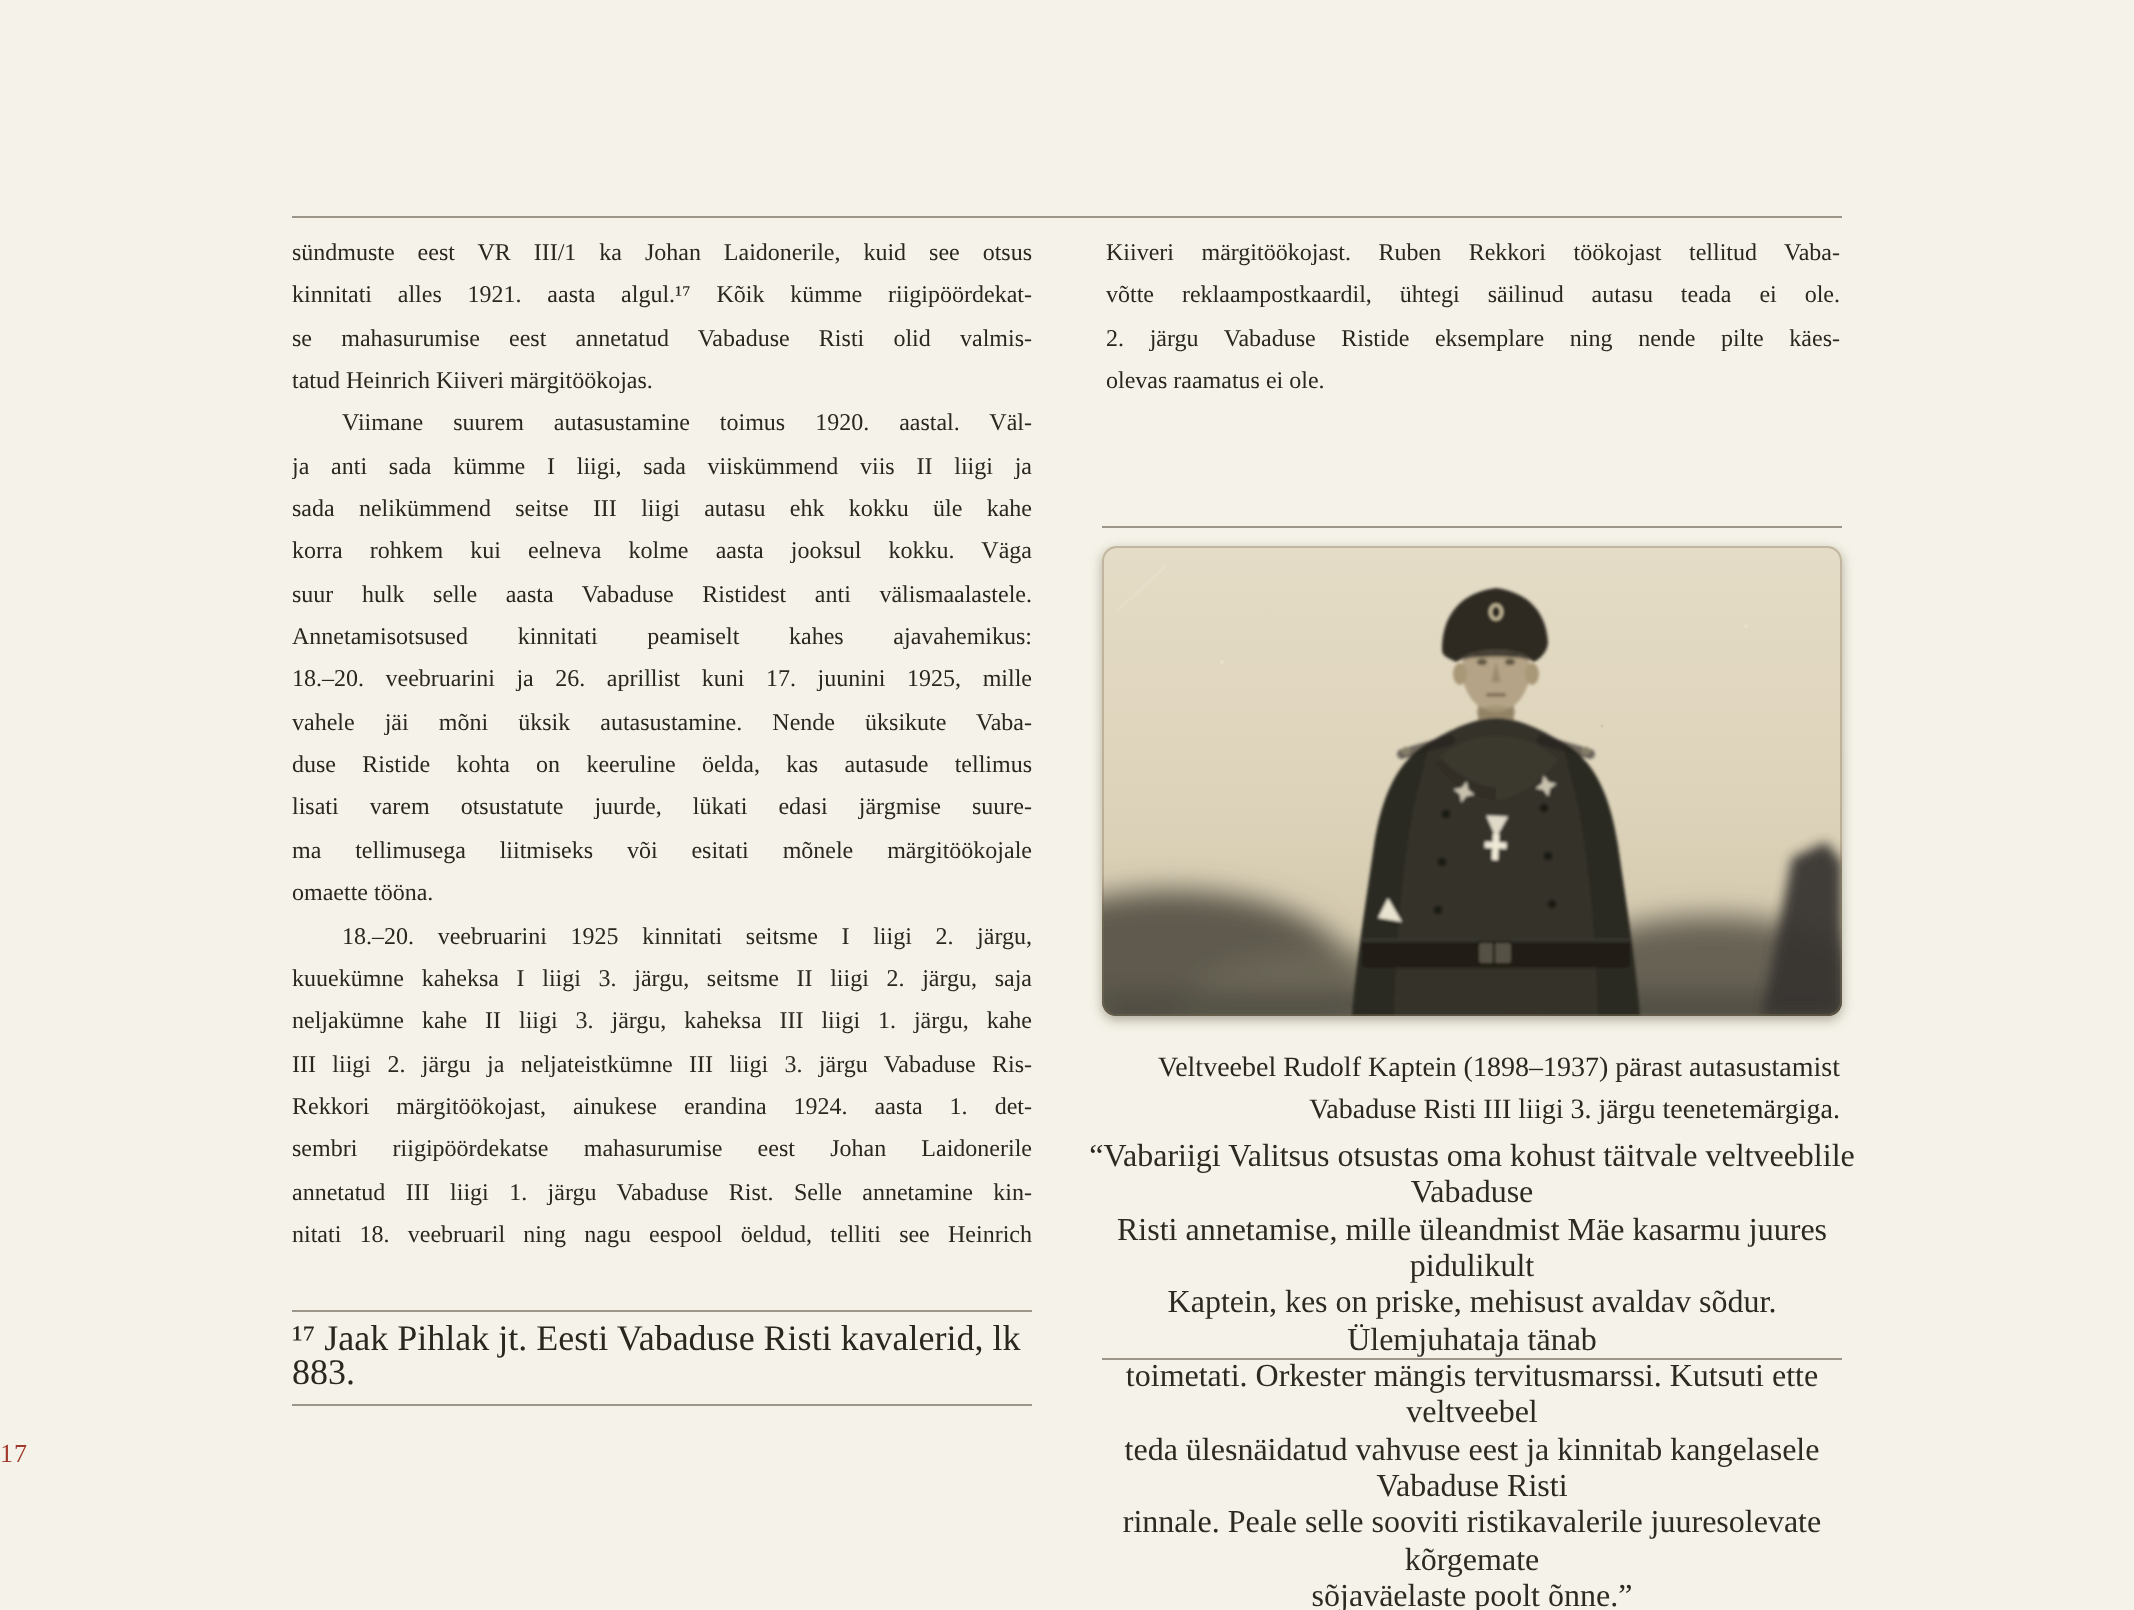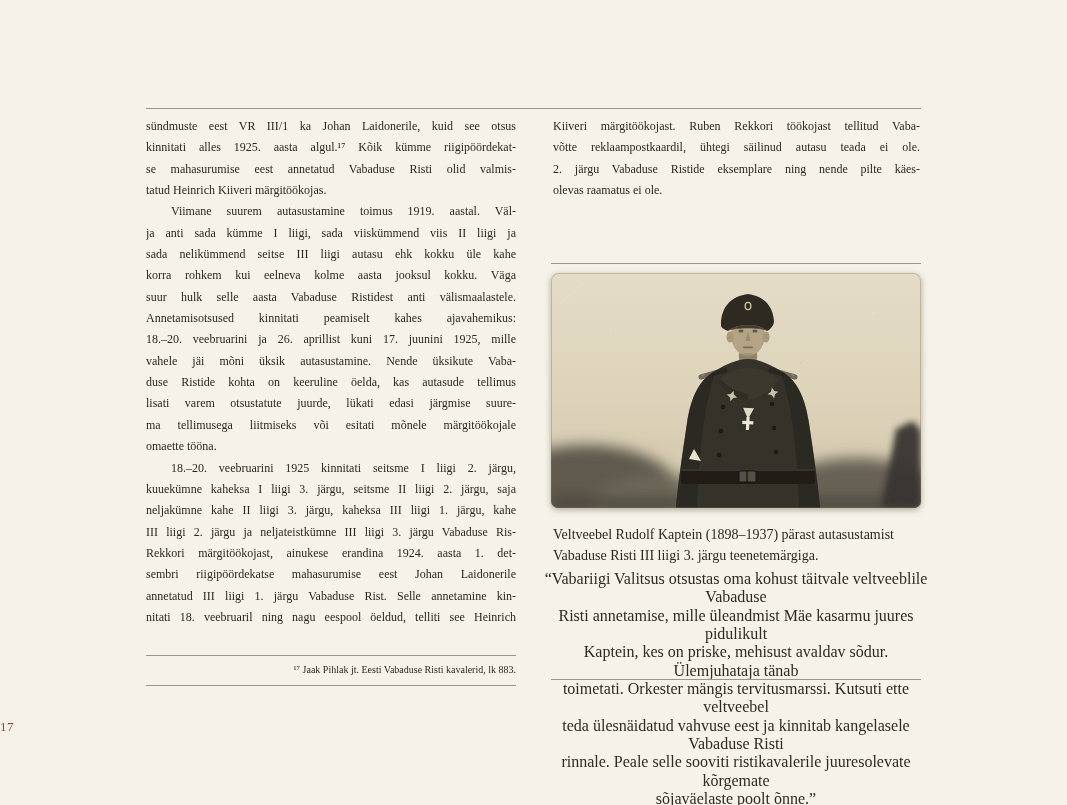--- a/index.html
+++ b/index.html
@@ -21,53 +21,53 @@
     text-align:justify;text-align-last:justify;
   }
   .para .line.last{text-align-last:left;}
   .para.flush-last .line.last{text-align-last:justify;}
   .para.indent .line:first-child{text-indent:25px;}
   #footnote-block{
     position:absolute;left:146px;top:655px;width:370px;
     border-top:1px solid #9b958a;border-bottom:1px solid #9b958a;
     padding:5px 0 7px 0;
   }
-  #footnote-text{font-size:10px;line-height:17px;color:#2a2720;text-align:right;}
+  #footnote-text{font-size:18px;line-height:17px;color:#2a2720;}
   #photo-rule{left:551px;top:263px;width:370px;}
   #photo-frame{
     position:absolute;left:551px;top:273px;width:370px;height:235px;
     border-radius:7px;overflow:hidden;
     box-shadow:0 2px 6px rgba(92,80,55,0.45);
     background:#ddd3bb;
   }
   #photo-frame svg{display:block;}
   #caption{position:absolute;left:553px;top:524px;width:367px;}
-  #caption .line{font-size:14px;line-height:21px;text-align:left;}
+  #caption .line{font-size:14px;line-height:21px;text-align:right;}
   #quote{position:absolute;left:544px;top:570px;width:384px;}
   #quote .line{font-size:16px;line-height:18.35px;text-align:center;color:#2d2a23;}
   #right-bottom-rule{left:551px;top:679px;width:370px;}
   #page-number{
     position:absolute;left:0;top:719px;width:1067px;
     font-size:13px;color:#a03a2c;letter-spacing:0.5px;
   }
 </style>
 </head>
 <body>
 
 <div id="top-rule" class="rule"></div>
 
 <div id="left-text">
     <div class="para">
       <div class="line">sündmuste eest VR III/1 ka Johan Laidonerile, kuid see otsus</div>
-      <div class="line">kinnitati alles 1925. aasta algul.¹⁷ Kõik kümme riigipöördekat-</div>
+      <div class="line">kinnitati alles 1921. aasta algul.¹⁷ Kõik kümme riigipöördekat-</div>
       <div class="line">se mahasurumise eest annetatud Vabaduse Risti olid valmis-</div>
       <div class="line last">tatud Heinrich Kiiveri märgitöökojas.</div>
     </div>
     <div class="para indent">
-      <div class="line">Viimane suurem autasustamine toimus 1919. aastal. Väl-</div>
+      <div class="line">Viimane suurem autasustamine toimus 1920. aastal. Väl-</div>
       <div class="line">ja anti sada kümme I liigi, sada viiskümmend viis II liigi ja</div>
       <div class="line">sada nelikümmend seitse III liigi autasu ehk kokku üle kahe</div>
       <div class="line">korra rohkem kui eelneva kolme aasta jooksul kokku. Väga</div>
       <div class="line">suur hulk selle aasta Vabaduse Ristidest anti välismaalastele.</div>
       <div class="line">Annetamisotsused kinnitati peamiselt kahes ajavahemikus:</div>
       <div class="line">18.–20. veebruarini ja 26. aprillist kuni 17. juunini 1925, mille</div>
       <div class="line">vahele jäi mõni üksik autasustamine. Nende üksikute Vaba-</div>
       <div class="line">duse Ristide kohta on keeruline öelda, kas autasude tellimus</div>
       <div class="line">lisati varem otsustatute juurde, lükati edasi järgmise suure-</div>
       <div class="line">ma tellimusega liitmiseks või esitati mõnele märgitöökojale</div>

